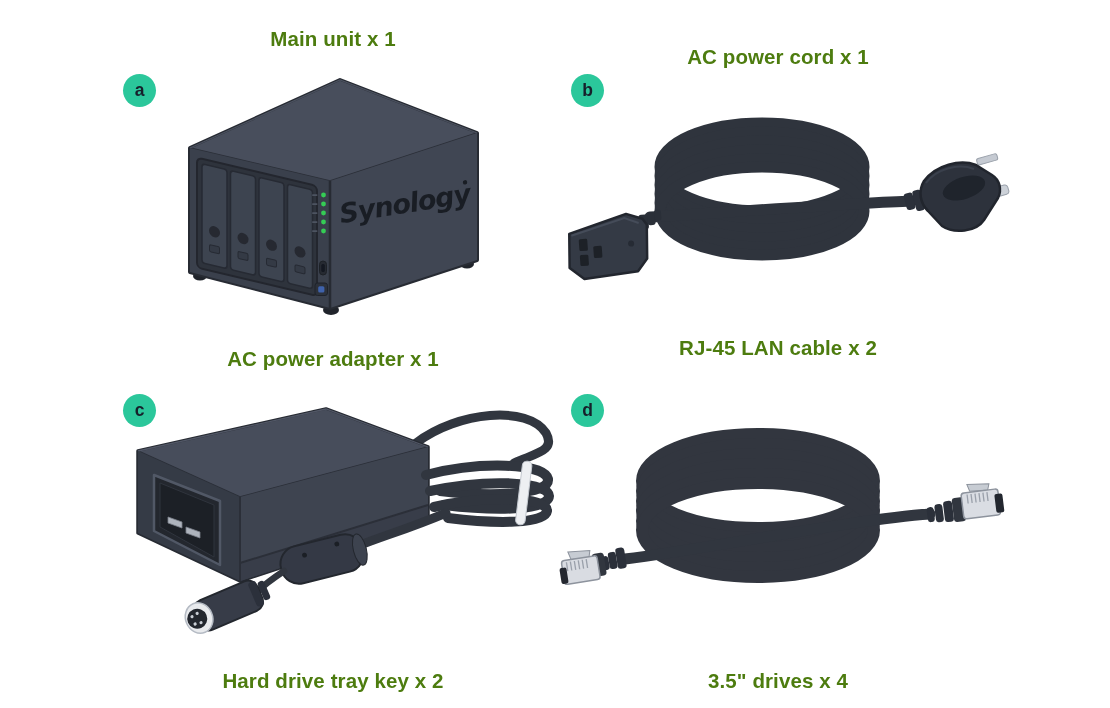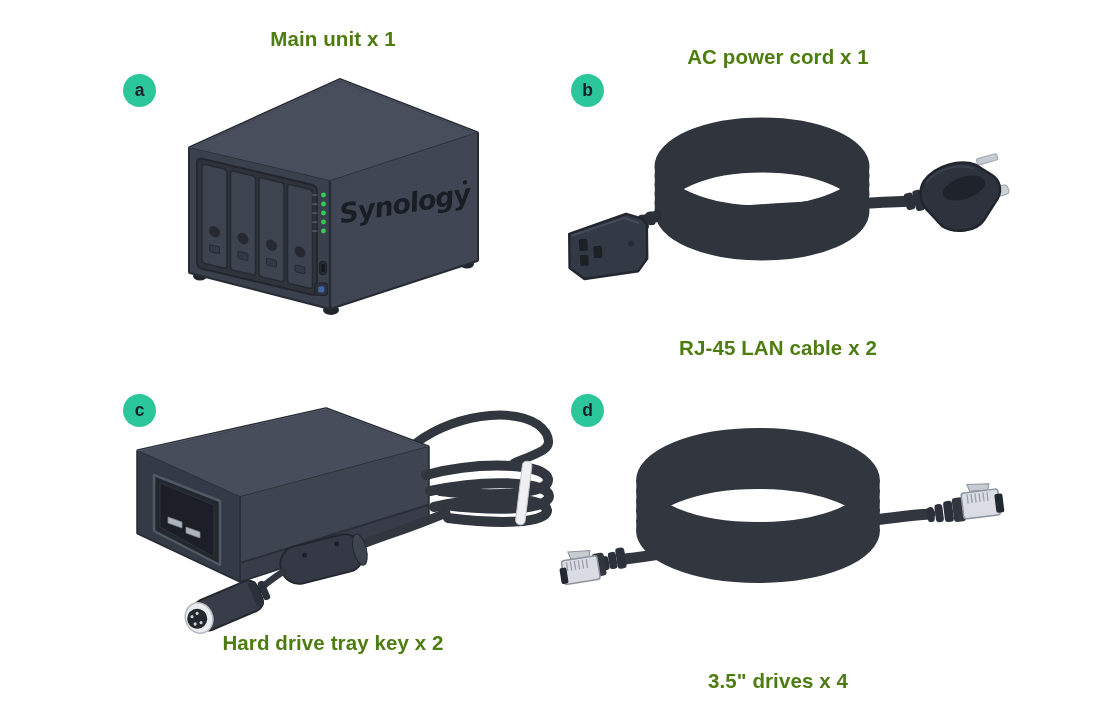--- a/index.html
+++ b/index.html
@@ -9,21 +9,21 @@
   }
   .title, .caption {
     position:absolute; width:440px; text-align:center;
     font-size:20.5px; font-weight:700; color:#4d7c0f; letter-spacing:.1px;
     white-space:nowrap;
   }
   .t-a { left:113px; top:27px; }
   .t-b { left:558px; top:45px; }
   .t-c { left:113px; top:347px; }
   .t-d { left:558px; top:336px; }
-  .cap-1 { left:113px; top:631px; }
+  .cap-1 { left:113px; top:669px; }
   .cap-2 { left:558px; top:669px; }
   .badge {
     position:absolute; width:33px; height:33px; border-radius:50%;
     background:#2bc79b; color:#16202b; font-size:17.5px; font-weight:700;
     display:flex; align-items:center; justify-content:center; line-height:1;
   }
   .bg-a { left:123px; top:74px; }
   .bg-b { left:571px; top:74px; }
   .bg-c { left:123px; top:394px; }
   .bg-d { left:571px; top:394px; }
@@ -33,20 +33,21 @@
   .art-c { left:108px; top:385px; width:460px; height:268px; }
   .art-d { left:556px; top:416px; width:454px; height:212px; }
 </style>
 </head>
 <body>
 
 <div class="canvas">
 
   <div class="title t-a">Main unit x 1</div>
   <div class="title t-b">AC power cord x 1</div>
+  <div class="title t-c">AC power adapter x 1</div>
   <div class="title t-d">RJ-45 LAN cable x 2</div>
 
   <div class="badge bg-a">a</div>
   <div class="badge bg-b">b</div>
   <div class="badge bg-c">c</div>
   <div class="badge bg-d">d</div>
 
   <div class="caption cap-1">Hard drive tray key x 2</div>
   <div class="caption cap-2">3.5" drives x 4</div>
 

